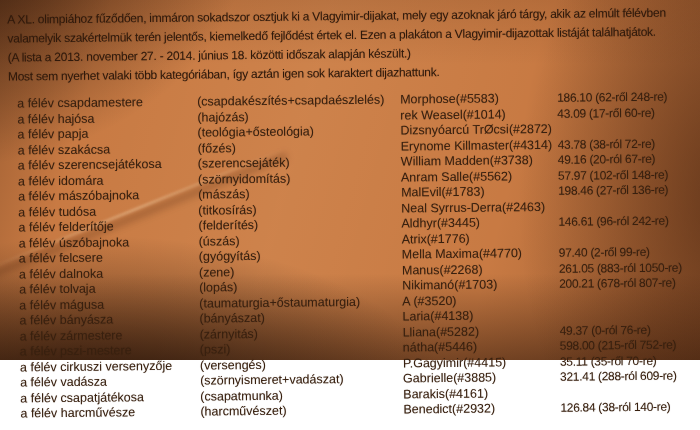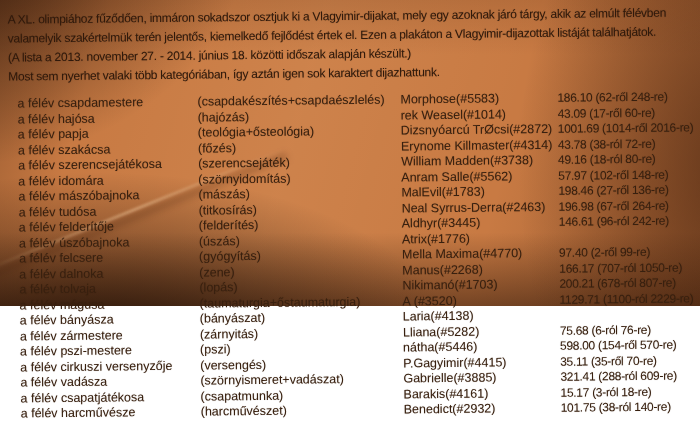--- a/index.html
+++ b/index.html
@@ -3,21 +3,21 @@
 <meta charset="utf-8">
 <style>
   html, body {
     margin: 0; padding: 0;
     width: 700px; height: 430px;
     overflow: hidden;
     font-family: "Liberation Sans", sans-serif;
   }
   .photo {
     position: relative;
-    width: 700px; height: 306px;
+    width: 700px; height: 360px;
     background:
       radial-gradient(ellipse 430px 330px at -60px -70px, rgba(25,10,3,0.80), rgba(25,10,3,0) 72%),
       radial-gradient(ellipse 520px 270px at 14% 118%, rgba(20,8,2,0.85), rgba(20,8,2,0) 70%),
       radial-gradient(ellipse 300px 500px at 104% 55%, rgba(55,24,8,0.55), rgba(55,24,8,0) 70%),
       linear-gradient(to bottom, rgba(90,45,18,0.18) 0%, rgba(0,0,0,0) 18%, rgba(0,0,0,0) 76%, rgba(35,15,5,0.50) 100%),
       linear-gradient(105deg, rgba(60,28,10,0.30) 0%, rgba(0,0,0,0) 14%, rgba(255,205,150,0.10) 42%, rgba(0,0,0,0) 70%, rgba(60,28,10,0.30) 100%),
       #c87a43;
   }
   .crease-a {
     position: absolute; left: -30px; top: 208px;
@@ -98,56 +98,54 @@
     <span class="cell award-title">a félév hajósa</span>
     <span class="cell award-skill">(hajózás)</span>
     <span class="cell award-winner">rek Weasel(#1014)</span>
     <span class="cell award-gain">43.09 (17-ről 60-re)</span>
   </div>
 
   <div class="award-row">
     <span class="cell award-title">a félév papja</span>
     <span class="cell award-skill">(teológia+ősteológia)</span>
     <span class="cell award-winner">Dizsnyóarcú TrØcsi(#2872)</span>
-    <span class="cell award-gain">1001.69 (1014-ről 2016-re)</span>
   </div>
 
   <div class="award-row">
     <span class="cell award-title">a félév szakácsa</span>
     <span class="cell award-skill">(főzés)</span>
     <span class="cell award-winner">Erynome Killmaster(#4314)</span>
     <span class="cell award-gain">43.78 (38-ról 72-re)</span>
   </div>
 
   <div class="award-row">
     <span class="cell award-title">a félév szerencsejátékosa</span>
     <span class="cell award-skill">(szerencsejáték)</span>
     <span class="cell award-winner">William Madden(#3738)</span>
-    <span class="cell award-gain">49.16 (18-ról 80-re)</span>
+    <span class="cell award-gain">49.16 (20-ról 67-re)</span>
   </div>
 
   <div class="award-row">
     <span class="cell award-title">a félév idomára</span>
     <span class="cell award-skill">(szörnyidomítás)</span>
     <span class="cell award-winner">Anram Salle(#5562)</span>
     <span class="cell award-gain">57.97 (102-ről 148-re)</span>
   </div>
 
   <div class="award-row">
     <span class="cell award-title">a félév mászóbajnoka</span>
     <span class="cell award-skill">(mászás)</span>
     <span class="cell award-winner">MalEvil(#1783)</span>
     <span class="cell award-gain">198.46 (27-ről 136-re)</span>
   </div>
 
   <div class="award-row">
     <span class="cell award-title">a félév tudósa</span>
     <span class="cell award-skill">(titkosírás)</span>
     <span class="cell award-winner">Neal Syrrus-Derra(#2463)</span>
-    <span class="cell award-gain">196.98 (67-ről 264-re)</span>
   </div>
 
   <div class="award-row">
     <span class="cell award-title">a félév felderítője</span>
     <span class="cell award-skill">(felderítés)</span>
     <span class="cell award-winner">Aldhyr(#3445)</span>
     <span class="cell award-gain">146.61 (96-ról 242-re)</span>
   </div>
 
   <div class="award-row">
@@ -160,80 +158,78 @@
     <span class="cell award-title">a félév felcsere</span>
     <span class="cell award-skill">(gyógyítás)</span>
     <span class="cell award-winner">Mella Maxima(#4770)</span>
     <span class="cell award-gain">97.40 (2-ről 99-re)</span>
   </div>
 
   <div class="award-row">
     <span class="cell award-title">a félév dalnoka</span>
     <span class="cell award-skill">(zene)</span>
     <span class="cell award-winner">Manus(#2268)</span>
-    <span class="cell award-gain">166.17 (707-ról 1050-re)</span>
+    <span class="cell award-gain">261.05 (883-ról 1050-re)</span>
   </div>
 
   <div class="award-row">
     <span class="cell award-title">a félév tolvaja</span>
     <span class="cell award-skill">(lopás)</span>
     <span class="cell award-winner">Nikimanó(#1703)</span>
     <span class="cell award-gain">200.21 (678-ról 807-re)</span>
   </div>
 
   <div class="award-row">
     <span class="cell award-title">a félév mágusa</span>
     <span class="cell award-skill">(taumaturgia+őstaumaturgia)</span>
     <span class="cell award-winner">A (#3520)</span>
-    <span class="cell award-gain">1129.71 (1100-ról 2229-re)</span>
   </div>
 
   <div class="award-row">
     <span class="cell award-title">a félév bányásza</span>
     <span class="cell award-skill">(bányászat)</span>
     <span class="cell award-winner">Laria(#4138)</span>
   </div>
 
   <div class="award-row">
     <span class="cell award-title">a félév zármestere</span>
     <span class="cell award-skill">(zárnyitás)</span>
     <span class="cell award-winner">Lliana(#5282)</span>
-    <span class="cell award-gain">75.68 (6-ról 76-re)</span>
+    <span class="cell award-gain">49.37 (0-ról 76-re)</span>
   </div>
 
   <div class="award-row">
     <span class="cell award-title">a félév pszi-mestere</span>
     <span class="cell award-skill">(pszi)</span>
     <span class="cell award-winner">nátha(#5446)</span>
-    <span class="cell award-gain">598.00 (154-ről 570-re)</span>
+    <span class="cell award-gain">598.00 (215-ről 752-re)</span>
   </div>
 
   <div class="award-row">
     <span class="cell award-title">a félév cirkuszi versenyzője</span>
     <span class="cell award-skill">(versengés)</span>
     <span class="cell award-winner">P.Gagyimir(#4415)</span>
     <span class="cell award-gain">35.11 (35-ről 70-re)</span>
   </div>
 
   <div class="award-row">
     <span class="cell award-title">a félév vadásza</span>
     <span class="cell award-skill">(szörnyismeret+vadászat)</span>
     <span class="cell award-winner">Gabrielle(#3885)</span>
     <span class="cell award-gain">321.41 (288-ról 609-re)</span>
   </div>
 
   <div class="award-row">
     <span class="cell award-title">a félév csapatjátékosa</span>
     <span class="cell award-skill">(csapatmunka)</span>
     <span class="cell award-winner">Barakis(#4161)</span>
-    <span class="cell award-gain">15.17 (3-ról 18-re)</span>
   </div>
 
   <div class="award-row">
     <span class="cell award-title">a félév harcművésze</span>
     <span class="cell award-skill">(harcművészet)</span>
     <span class="cell award-winner">Benedict(#2932)</span>
-    <span class="cell award-gain">101.75 (38-ról 140-re)</span>
+    <span class="cell award-gain">126.84 (38-ról 140-re)</span>
   </div>
 </div>
 
   </div>
 </div>
 
 </body></html>

